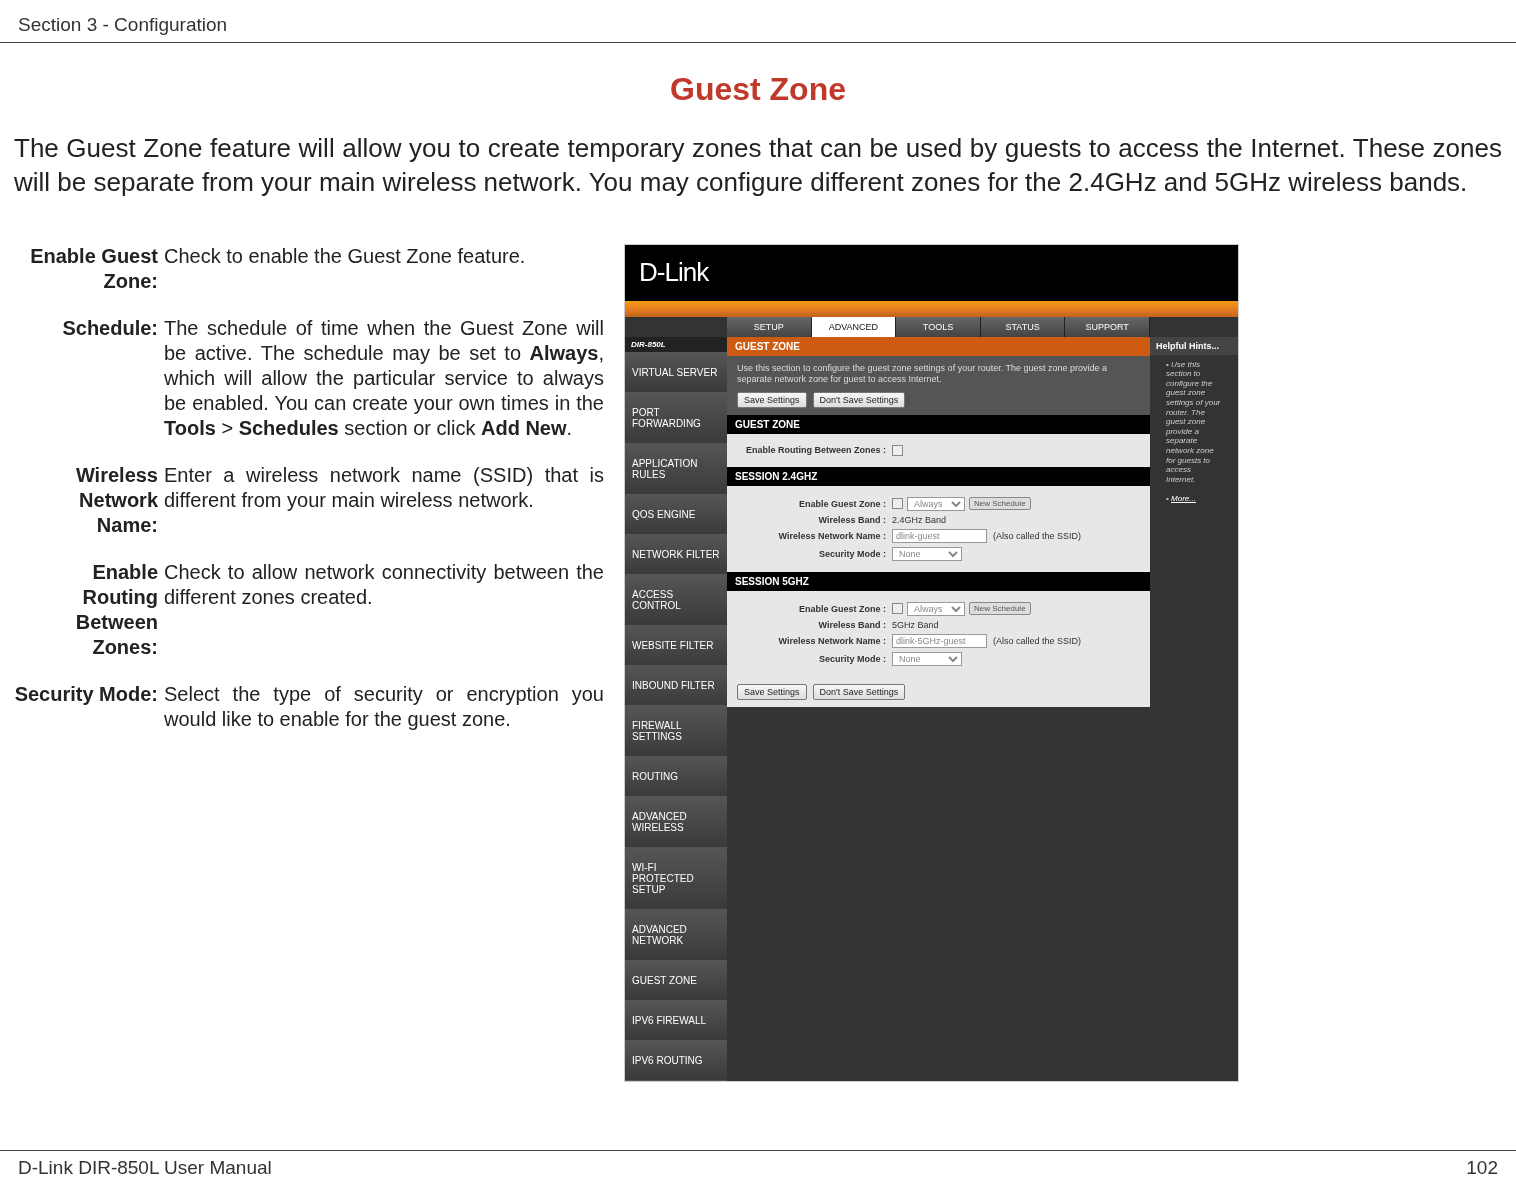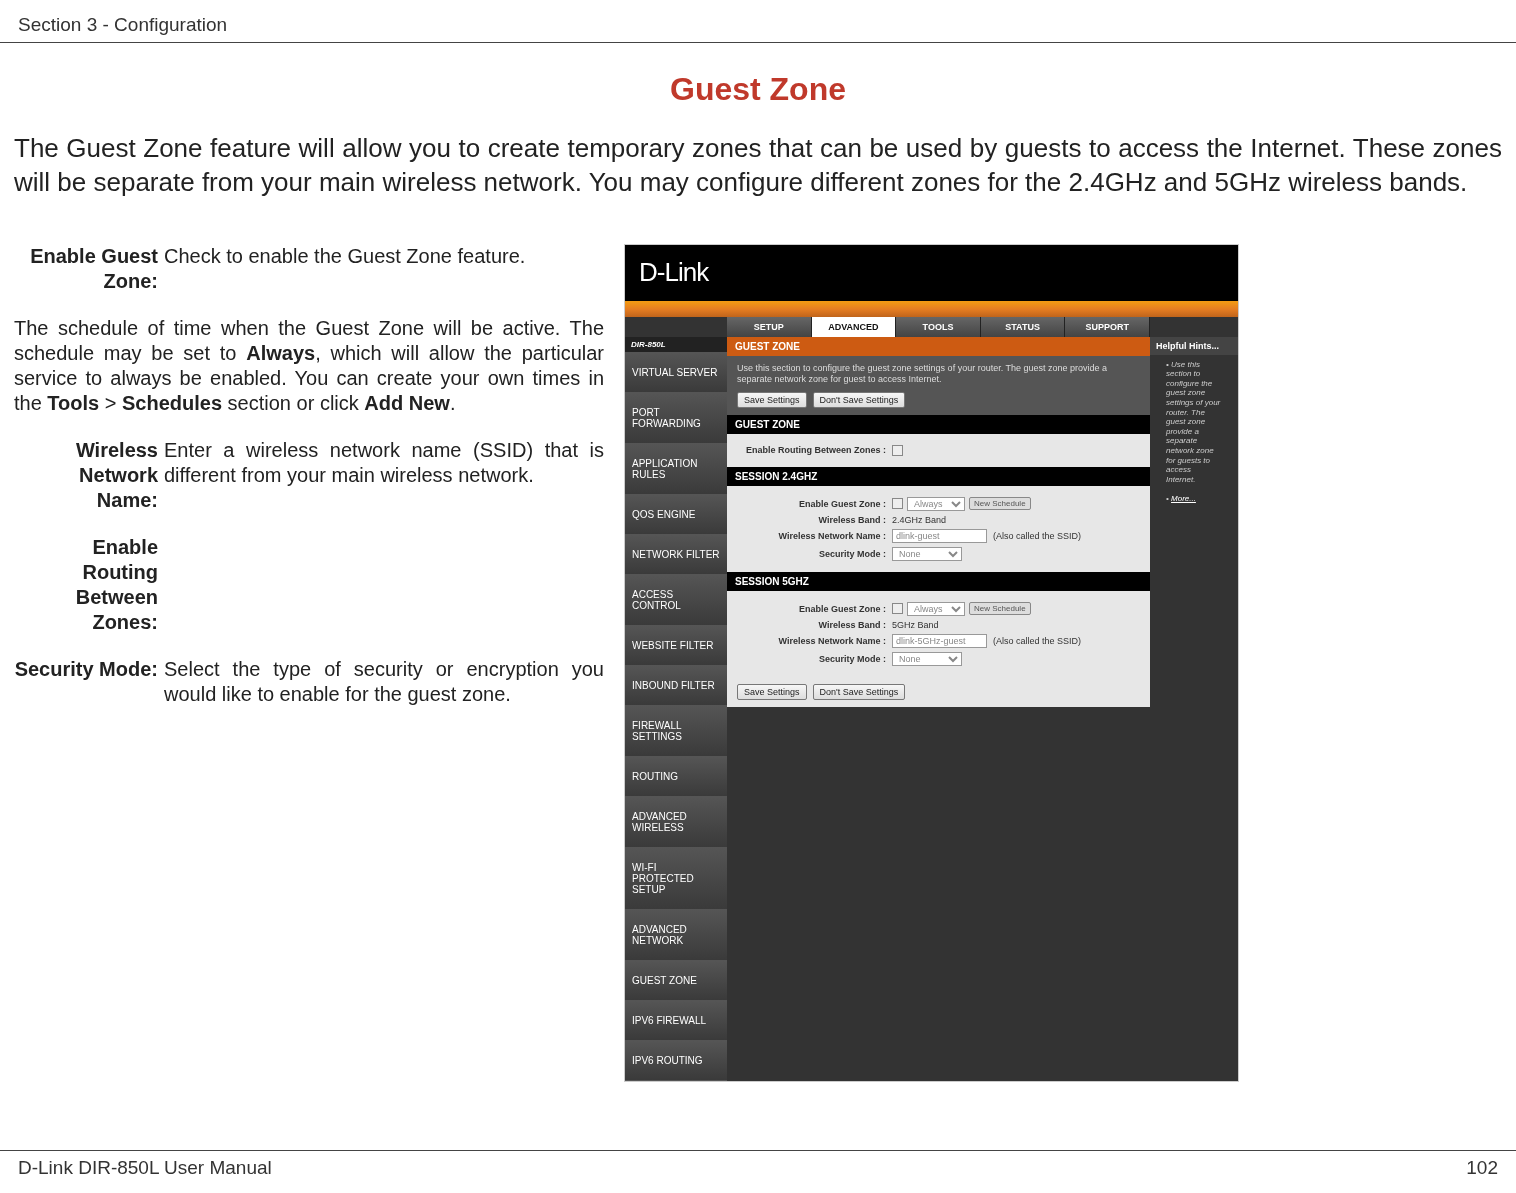--- a/index.html
+++ b/index.html
@@ -126,21 +126,21 @@
     }
     .r-tabs {
       display: flex;
       background: #333;
       height: 20px;
     }
     .r-tab {
       flex: 1;
       text-align: center;
       font-size: 9px;
-      font-weight: 700;
+      font-weight: 400;
       color: #fff;
       line-height: 20px;
       background: linear-gradient(to bottom, #666, #444);
       border-right: 1px solid #222;
     }
     .r-tab.active {
       background: #ffffff;
       color: #111;
     }
     .r-block {
@@ -278,32 +278,34 @@
 
 <div class="content-wrap">
   <div class="defs-col">
 
     <div class="def-row">
       <div class="def-label">Enable Guest Zone:</div>
       <div class="def-value">Check to enable the Guest Zone feature.</div>
     </div>
 
     <div class="def-row">
+      <div class="def-label">Schedule:</div>
       <div class="def-value">
         <span>The schedule of time when the Guest Zone will be active. The schedule may be set to </span><b>Always</b><span>, which will allow the particular service to always be enabled. You can create your own times in the </span><b>Tools</b><span> &gt; </span><b>Schedules</b><span> section or click </span><b>Add New</b><span>.</span>
       </div>
     </div>
 
     <div class="def-row">
       <div class="def-label">Wireless Network Name:</div>
       <div class="def-value">Enter a wireless network name (SSID) that is different from your main wireless network.</div>
     </div>
 
     <div class="def-row">
       <div class="def-label">Enable Routing Between Zones:</div>
+      <div class="def-value">Check to allow network connectivity between the different zones created.</div>
     </div>
 
     <div class="def-row">
       <div class="def-label">Security Mode:</div>
       <div class="def-value">Select the type of security or encryption you would like to enable for the guest zone.</div>
     </div>
   </div>
 
   <div class="router-ui">
     <div class="router-topbar">

